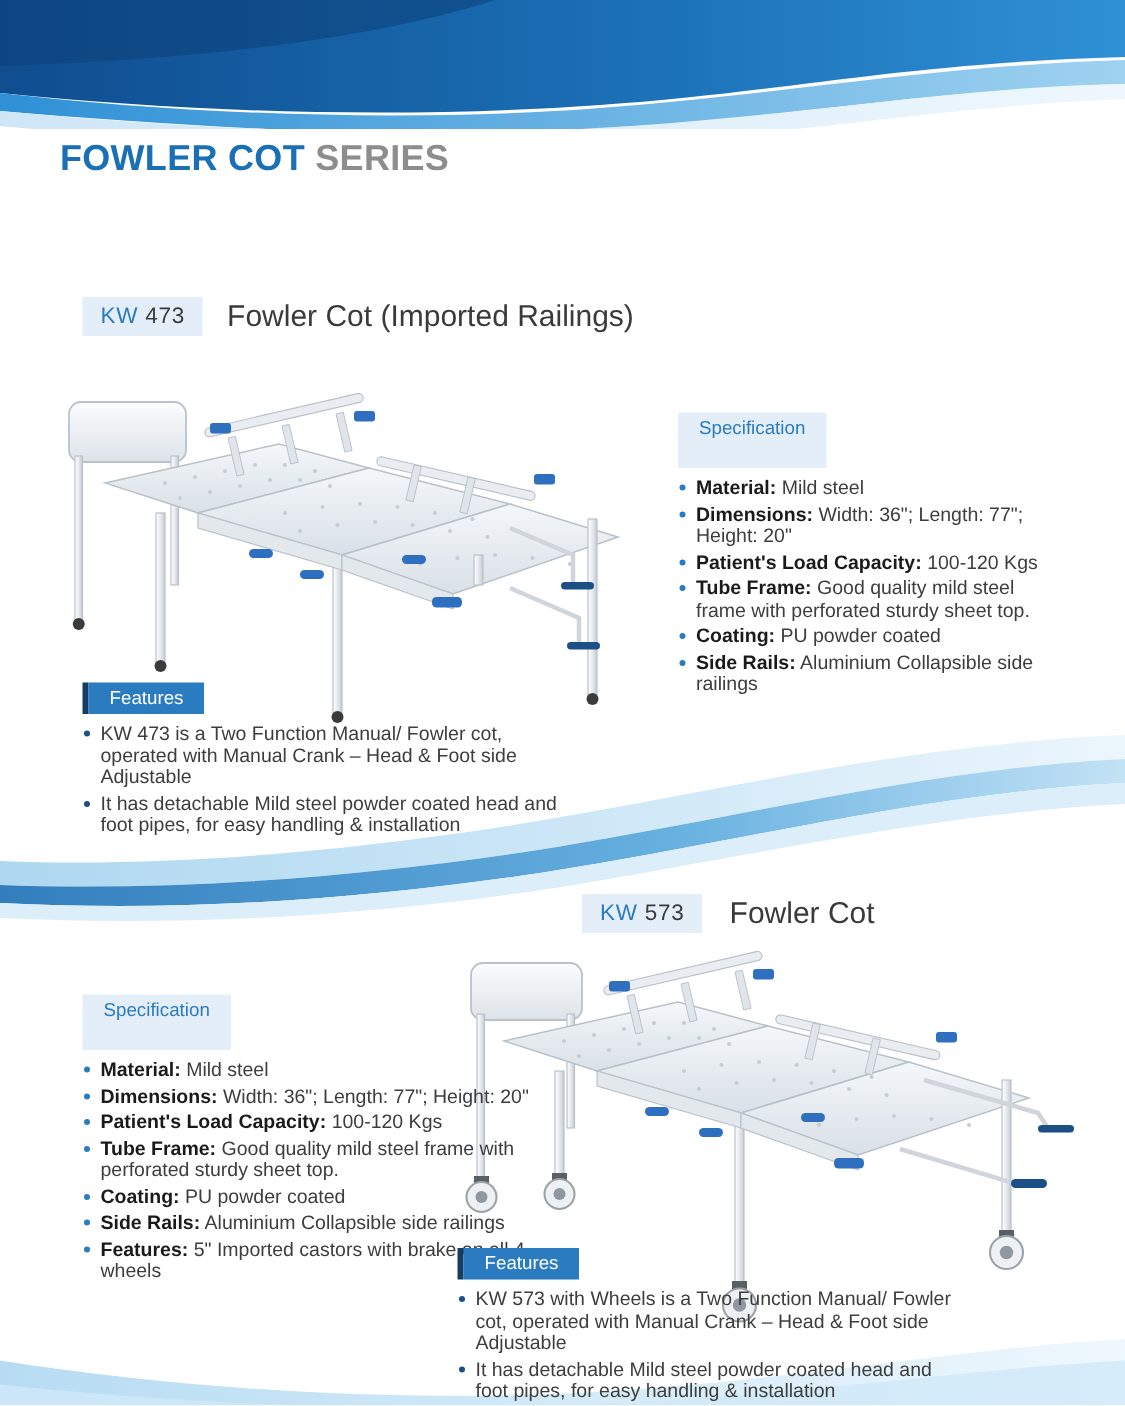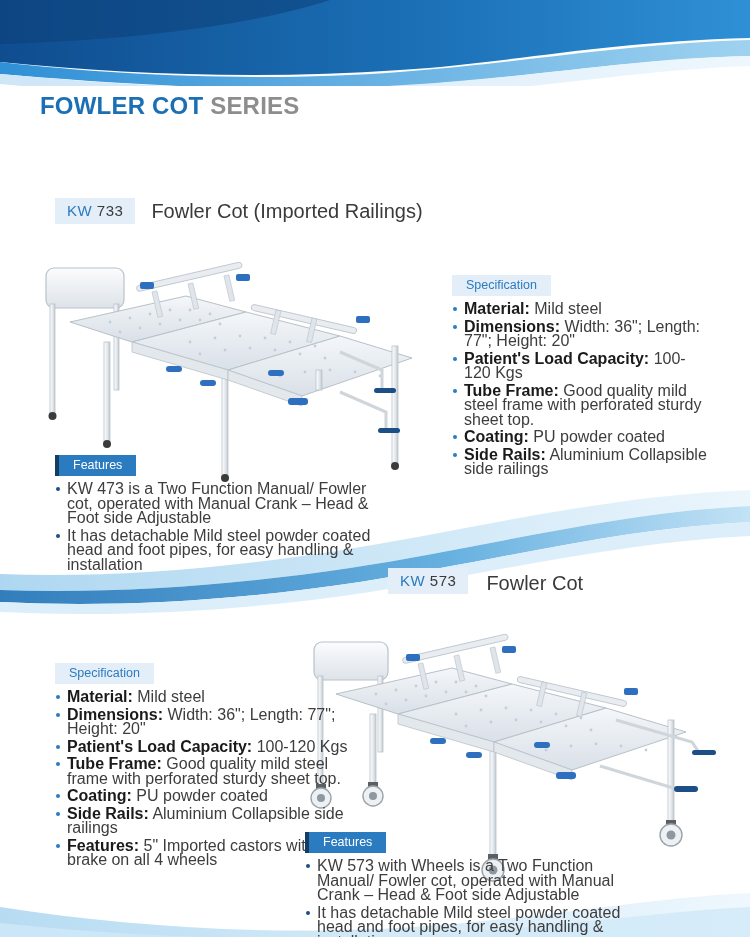--- a/index.html
+++ b/index.html
@@ -49,21 +49,21 @@
     font-size: 20px;
     color: #3a3a3a;
   }
 
   
   .bar-spec {
     display: inline-block;
     background: #e4eef8;
     color: #2a7bc0;
     font-size: 12.5px;
-    padding: 3px 14px 4px 14px;
+    padding: 3px 14px 20px 14px;
   }
   .bar-features {
     display: inline-block;
     background: #2a7bc0;
     color: #ffffff;
     font-size: 12.5px;
     padding: 3px 14px 4px 14px;
     text-align: right;
   }
   .bar-features-wrap {
@@ -74,41 +74,41 @@
   
   ul.blist {
     list-style: none;
     margin: 6px 0 0 0;
     padding: 0;
   }
   ul.blist li {
     position: relative;
     padding-left: 12px;
     margin-bottom: 3px;
-    font-size: 16px;
+    font-size: 13px;
     line-height: 14.5px;
     color: #3d3d3d;
   }
   ul.blist li:before {
     content: "";
     position: absolute;
     left: 1px; top: 5px;
     width: 4px; height: 4px;
     border-radius: 50%;
     background: #2a7bc0;
   }
   ul.blist.navy li:before { background: #1b4f86; }
   .lbl { font-weight: bold; color: #1a1a1a; }
 
   
   #block1-head { position: absolute; top: 198px; left: 55px; display: flex; align-items: center; gap: 16px; }
   #block1-spec { position: absolute; top: 275px; left: 452px; width: 255px; }
   #block1-features { position: absolute; top: 455px; left: 55px; width: 330px; }
 
-  #block2-head { position: absolute; top: 568px; left: 388px; display: flex; align-items: flex-end; gap: 18px; }
+  #block2-head { position: absolute; top: 596px; left: 388px; display: flex; align-items: center; gap: 18px; }
   #block2-head .model-title-2 { line-height: 22px; }
   #block2-spec { position: absolute; top: 663px; left: 55px; width: 300px; }
   #block2-features { position: absolute; top: 832px; left: 305px; width: 340px; }
 
   
   .mid-wave { position: absolute; top: 490px; left: 0; width: 750px; height: 130px; }
   .bottom-wave { position: absolute; bottom: 0; left: 0; width: 750px; height: 70px; }
 
   
   .bed { position: absolute; }
@@ -175,21 +175,21 @@
       </linearGradient>
     </defs>
     <path d="M0,40 C140,62 300,70 440,58 C570,47 660,30 750,26 L750,70 L0,70 Z" fill="url(#bw1)" opacity="0.75"></path>
     <path d="M0,56 C150,72 310,76 450,66 C580,57 670,44 750,40 L750,70 L0,70 Z" fill="#cfe8f8" opacity="0.8"></path>
   </svg>
 </div>
 
 <div id="block1-head">
   <span class="code-chip">
     <span>KW</span>
-    <span class="num">733</span>
+    <span class="num">473</span>
   </span>
   <span class="model-title">Fowler Cot (Imported Railings)</span>
 </div>
 
 <div class="bed" id="bed1">
   <svg width="410" height="275" viewBox="0 0 410 275" xmlns="http://www.w3.org/2000/svg">
     <defs>
       <linearGradient id="panel1" x1="0" y1="0" x2="0" y2="1">
         <stop offset="0%" stop-color="#fbfcfd"></stop>
         <stop offset="100%" stop-color="#dde3e9"></stop>

